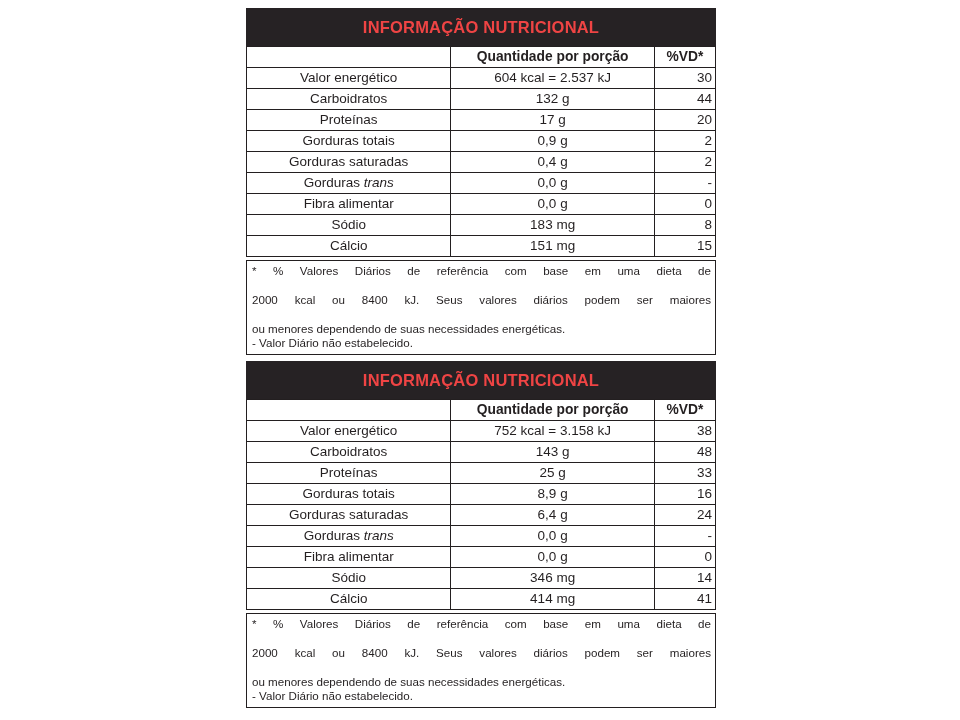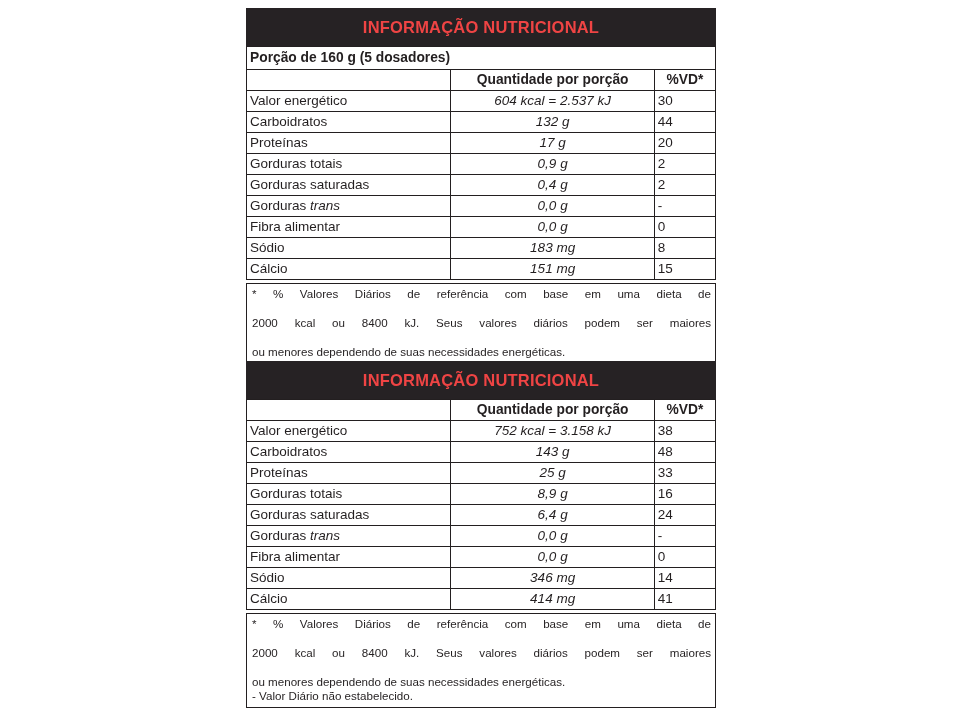--- a/index.html
+++ b/index.html
@@ -65,23 +65,23 @@
     padding-top: 1px;
     padding-bottom: 1px;
   }
   td.col-head {
     font-weight: bold;
     text-align: center;
     font-size: 13.8px;
   }
   td.col-head-blank { border-right-width: 1.3px; }
 
-  td.nutrient { text-align: left; }
-  td.amount   { text-align: center; font-style: italic; }
-  td.vd       { text-align: left; }
+  td.nutrient { text-align: center; }
+  td.amount   { text-align: center; }
+  td.vd       { text-align: right; }
 
   .c-nutrient { width: 204px; }
   .c-amount   { width: 203px; }
   .c-vd       { width: 61px; }
 
   .footnote {
     margin-top: 3px;
     border: 1.6px solid #231f20;
     background: #ffffff;
     box-sizing: border-box;
@@ -105,23 +105,20 @@
 
 <div class="panel" id="panel-1">
   <div class="title-band">INFORMAÇÃO NUTRICIONAL</div>
   <table class="nut-table">
     <colgroup>
       <col class="c-nutrient">
         <col class="c-amount">
         <col class="c-vd">
     </colgroup>
     <tbody>
-      <tr>
-        <td class="serving" colspan="3">Porção de 160 g (5 dosadores)</td>
-      </tr>
       <tr>
         <td class="col-head col-head-blank"></td>
         <td class="col-head">Quantidade por porção</td>
         <td class="col-head">%VD*</td>
       </tr>
     <tr>
           <td class="nutrient">Valor energético</td>
           <td class="amount">604 kcal = 2.537 kJ</td>
           <td class="vd">30</td>
         </tr>

